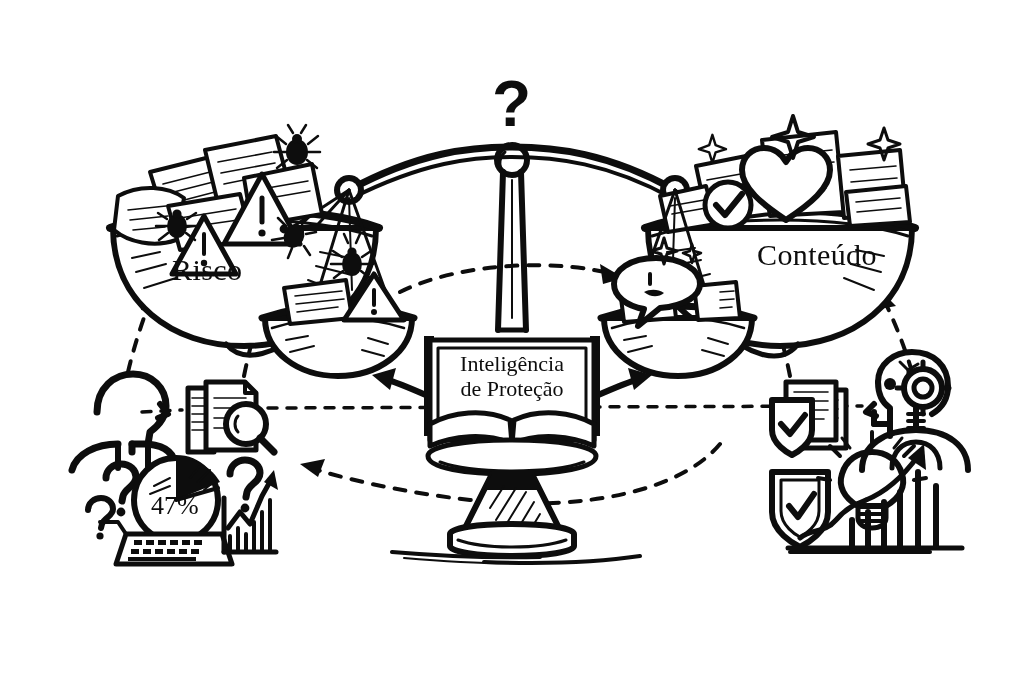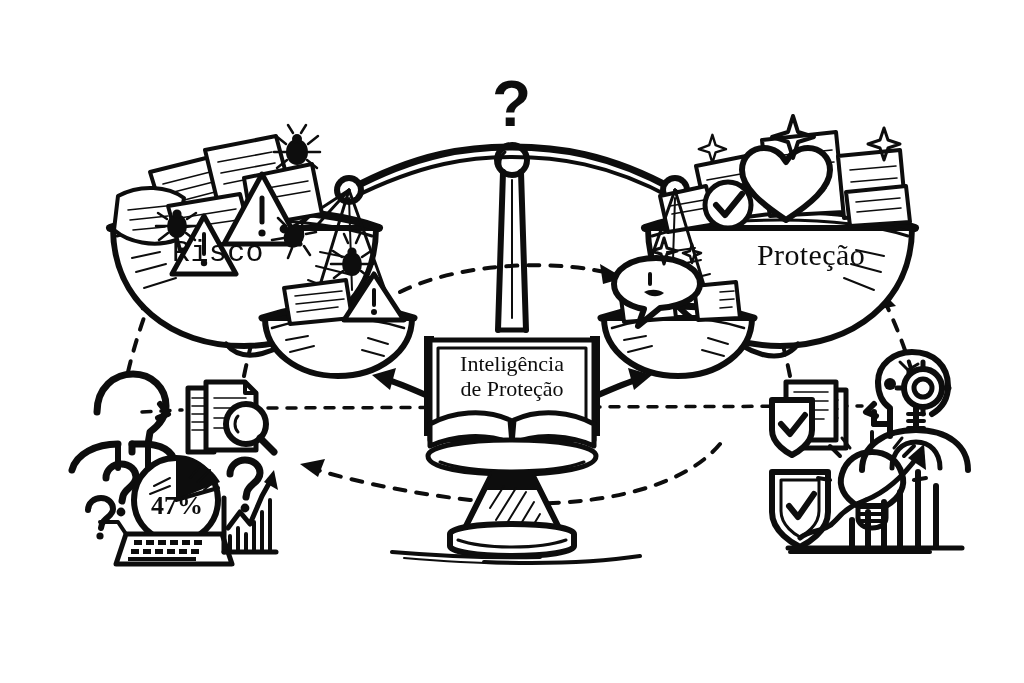--- a/index.html
+++ b/index.html
@@ -65,24 +65,23 @@
   .label {
     position: absolute;
     color: #0d0d0d;
     font-family: "Liberation Serif", serif;
     white-space: nowrap;
     -webkit-user-select: none;
     user-select: none;
   }
   #label-risco {
     left: 172px;
-    top: 236px;
+    top: 253px;
     font-size: 30px;
     letter-spacing: 0.4px;
-    font-family: Liberation Mono, monospace;
   }
   #label-protecao {
     left: 757px;
     top: 238px;
     font-size: 30px;
     letter-spacing: 0.4px;
   }
   #book-text {
     position: absolute;
     left: 437px;
@@ -93,21 +92,21 @@
     color: #0d0d0d;
     font-family: "Liberation Serif", serif;
     font-size: 22px;
   }
   #book-text .l1 { display: block; }
   #book-text .l2 { display: block; }
   #label-pct {
     left: 151px;
     top: 491px;
     font-size: 26px;
-    font-weight: bold;
+    font-weight: normal;
     font-family: "Liberation Serif", serif;
   }
   #label-qm {
     left: 492px;
     top: 72px;
     font-size: 64px;
     font-weight: bold;
     font-family: "Liberation Sans", sans-serif;
     line-height: 1;
   }
@@ -570,21 +569,21 @@
         <path class="ink w4" d="M 790 552 L 930 552"></path>
       </g>
     </g>
 
   </svg>
 
   <div class="label" id="label-qm">?</div>
 
   <div class="label" id="label-risco">Risco</div>
 
-  <div class="label" id="label-protecao">Proteção</div>
+  <div class="label" id="label-protecao">Conteúdo</div>
 
   <div id="book-text">
     <span class="l1">Inteligência</span>
     <span class="l2">de Proteção</span>
   </div>
 
   <div class="label" id="label-pct">47%</div>
 
 </div>
 

